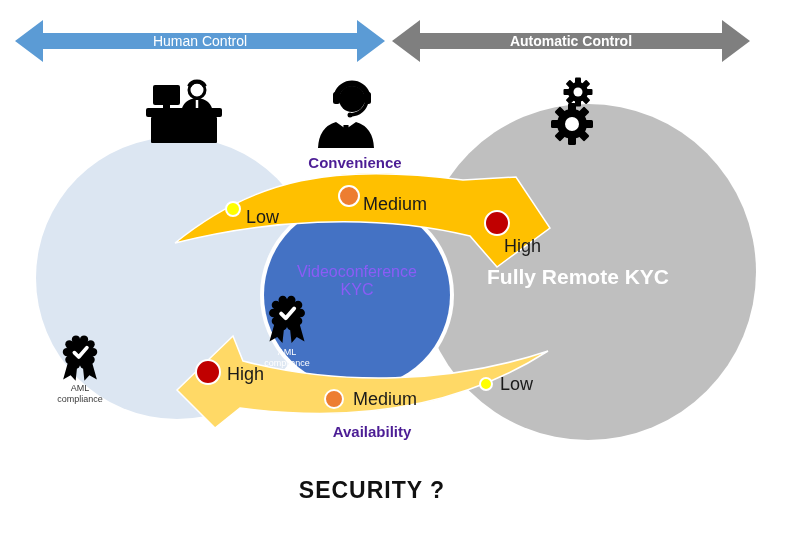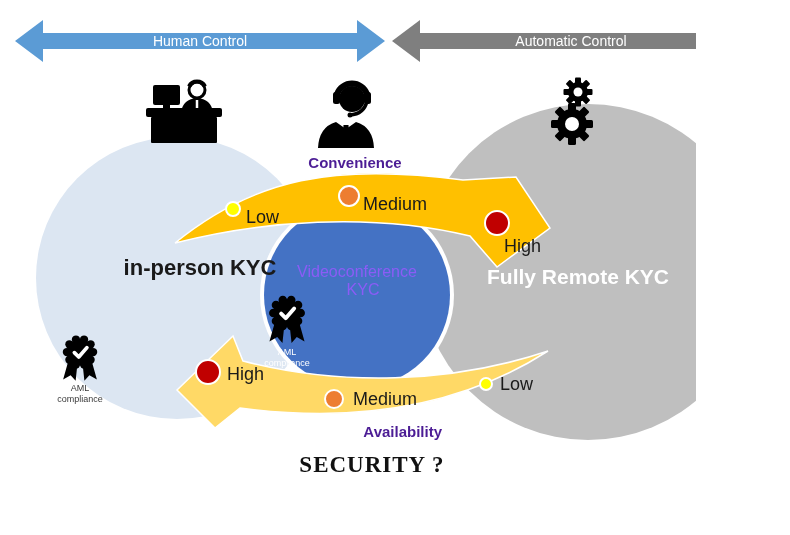--- a/index.html
+++ b/index.html
@@ -1,16 +1,16 @@
 <!DOCTYPE html>
 <html><head>
 <meta charset="utf-8">
 <style>
   html,body{margin:0;padding:0;background:#fff;}
-  .canvas{position:relative;width:696px;height:535px;background:#fff;overflow:hidden;
+  .canvas{position:relative;width:790px;height:535px;background:#fff;overflow:hidden;
           font-family:"Liberation Sans",sans-serif;}
   .layer{position:absolute;left:0;top:0;}
   .txt{position:absolute;white-space:nowrap;}
   .center{text-align:center;}
   .axis-label{font-size:14px;color:#ffffff;height:20px;line-height:20px;}
   .circle-label-dark{font-size:22px;font-weight:bold;color:#1a1a1a;}
   .circle-label-light{font-size:21px;font-weight:bold;color:#ffffff;}
   .video-label{font-size:16px;color:#8b5cf6;}
   .grad-label{font-size:15px;font-weight:bold;color:#4c1d95;}
   .level-label{font-size:18px;color:#1a1a1a;}
@@ -115,37 +115,36 @@
         <circle r="15"></circle>
         <circle r="7" fill="#fff"></circle>
       </g>
     </g>
 
     <use href="#aml-badge" transform="translate(80,352) scale(1.25)"></use>
     <use href="#aml-badge" transform="translate(287,313) scale(1.3)"></use>
   </svg>
 
   <div class="txt axis-label center" style="left:43px;top:31px;width:314px;">Human Control</div>
-  <div class="txt axis-label center" style="left:420px;top:31px;width:302px;">Automatic Control</div>
+  <div class="txt axis-label center" style="left:420px;top:31px;width:302px;font-weight:bold;">Automatic Control</div>
 
-  <div class="txt circle-label-dark center" style="left:90px;top:255px;width:220px;">in-person KYC</div>
   <div class="txt video-label center" style="left:277px;top:263px;width:160px;">Videoconference</div>
-  <div class="txt video-label center" style="left:283px;top:281px;width:160px;">KYC</div>
+  <div class="txt video-label center" style="left:277px;top:281px;width:160px;">KYC</div>
   <div class="txt circle-label-light center" style="left:468px;top:265px;width:220px;">Fully Remote KYC</div>
 
   <div class="txt grad-label center" style="left:285px;top:154px;width:140px;">Convenience</div>
   <div class="txt level-label" style="left:246px;top:207px;">Low</div>
   <div class="txt level-label" style="left:363px;top:194px;">Medium</div>
   <div class="txt level-label" style="left:504px;top:236px;">High</div>
 
-  <div class="txt grad-label center" style="left:302px;top:423px;width:140px;text-align:right;">Availability</div>
+  <div class="txt grad-label center" style="left:302px;top:423px;width:140px;">Availability</div>
   <div class="txt level-label" style="left:227px;top:364px;">High</div>
   <div class="txt level-label" style="left:353px;top:389px;">Medium</div>
   <div class="txt level-label" style="left:500px;top:374px;">Low</div>
 
   <div class="txt badge-label center" style="left:40px;top:383px;width:80px;">AML</div>
   <div class="txt badge-label center" style="left:40px;top:394px;width:80px;">compliance</div>
   <div class="txt badge-label on-blue center" style="left:247px;top:347px;width:80px;">AML</div>
   <div class="txt badge-label on-blue center" style="left:247px;top:358px;width:80px;">compliance</div>
 
-  <div class="txt security center" style="left:252px;top:452px;width:240px;font-family:Liberation Serif, serif;">SECURITY ?</div>
+  <div class="txt security center" style="left:252px;top:477px;width:240px;">SECURITY ?</div>
 
 </div>
 
 </body></html>

